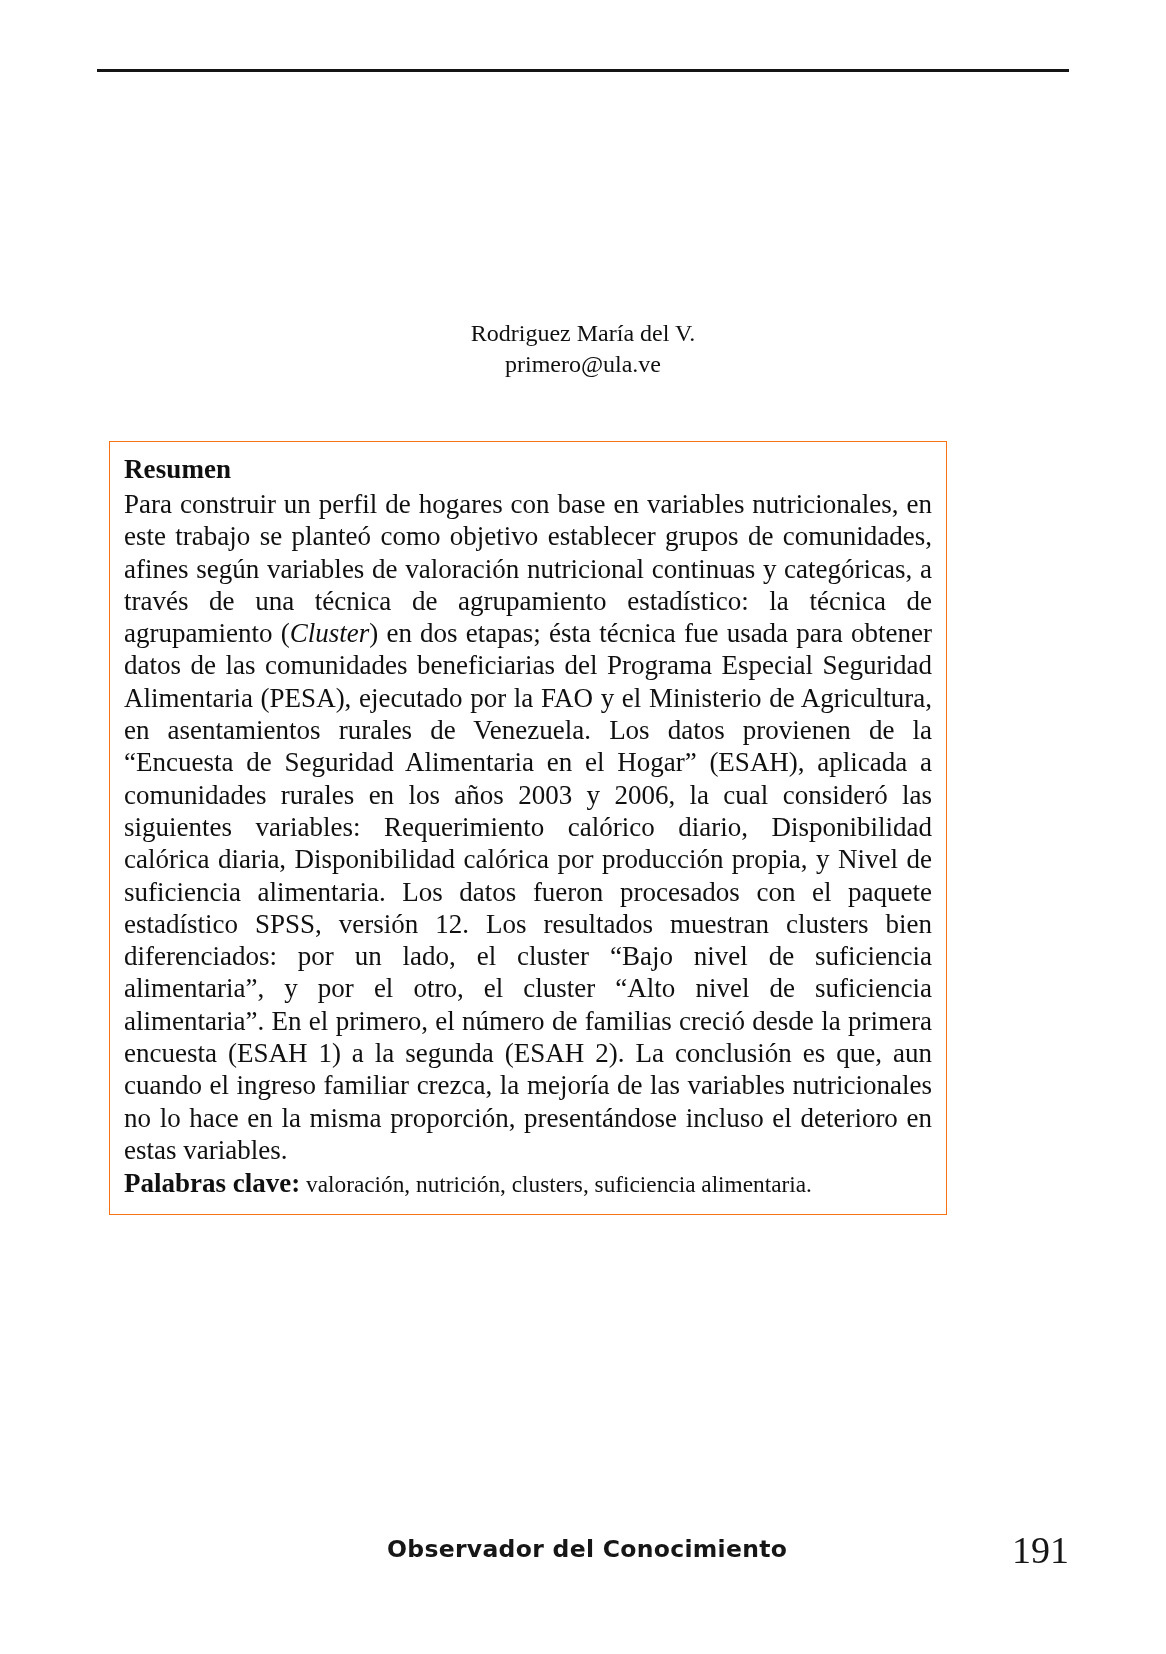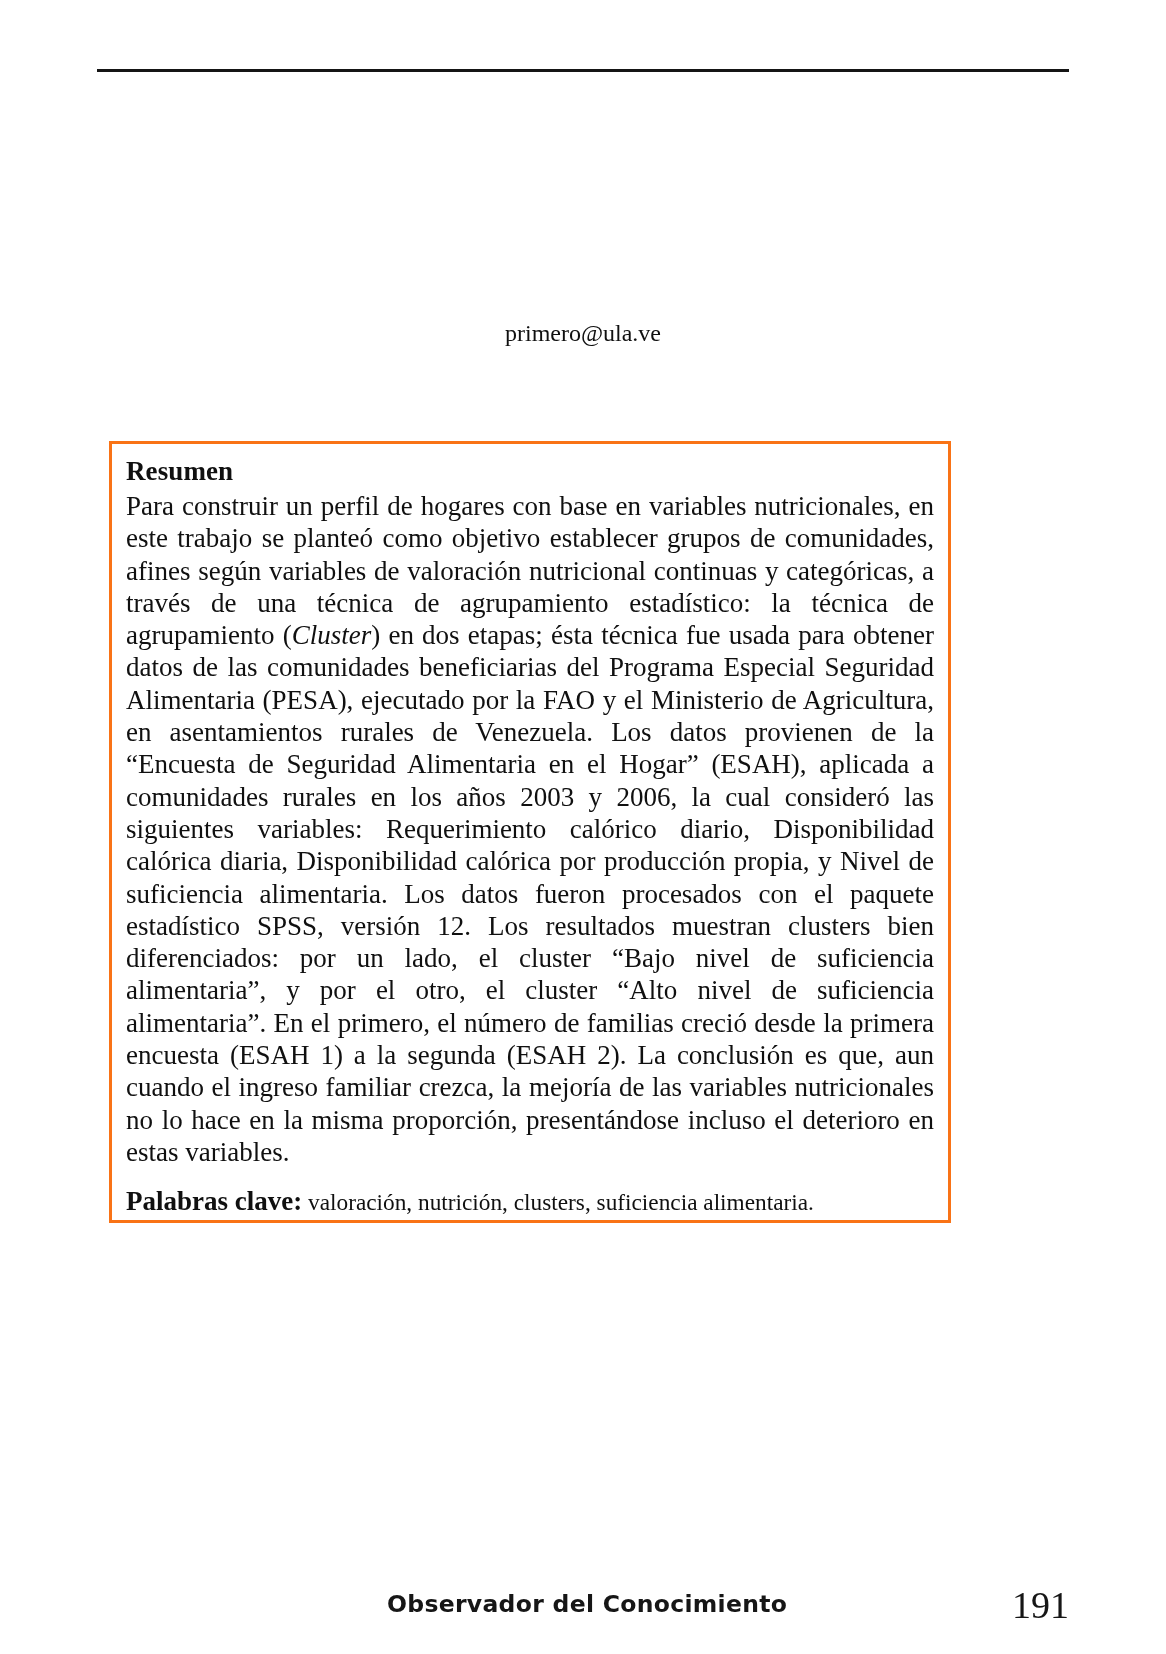--- a/index.html
+++ b/index.html
@@ -49,23 +49,23 @@
   .author-line {
     font-size: 24px;
     line-height: 31px;
     font-weight: normal;
   }
   .abstract-box {
     position: absolute;
     left: 109px;
     top: 441px;
     width: 808px;
-    border: 3px solid #f97316;
+    border: 1px solid #f97316;
     box-sizing: content-box;
-    padding: 10px 14px 2px 14px;
+    padding: 10px 14px 14px 14px;
     background: #ffffff;
   }
   .abstract-heading {
     font-size: 27px;
     font-weight: bold;
     line-height: 34px;
     margin: 0 0 2px 0;
     letter-spacing: 0.1px;
   }
   .abstract-body {
@@ -75,31 +75,31 @@
     text-justify: inter-word;
     margin: 0;
     hyphens: none;
   }
   .abstract-body i {
     font-style: italic;
   }
   .keywords {
     font-size: 23.3px;
     line-height: 32px;
-    margin: 17px 0 0 0;
+    margin: 1px 0 0 0;
     text-align: left;
   }
   .keywords .kw-label {
     font-weight: bold;
     font-size: 27px;
   }
   .footer {
     position: absolute;
     left: 97px;
-    top: 1583px;
+    top: 1528px;
     width: 972px;
     height: 46px;
   }
   .footer-title {
     position: absolute;
     left: 290px;
     top: 7px;
     font-family: "DejaVu Sans", "Liberation Sans", sans-serif;
     font-size: 23.5px;
     font-weight: bold;
@@ -117,20 +117,21 @@
 </style>
 </head>
 <body>
 
 <div class="page">
 
   <div class="top-rule"></div>
 
 
   <div class="author-block">
+    <div class="author-line">Rodriguez María del V.</div>
     <div class="author-line">primero@ula.ve</div>
   </div>
 
   <div class="abstract-box">
     <div class="abstract-heading">Resumen</div>
     <p class="abstract-body"><span>Para construir un perfil de hogares con base en variables nutricionales, en este trabajo se planteó como objetivo establecer grupos de comunidades, afines según variables de valoración nutricional continuas y categóricas, a través de una técnica de agrupamiento estadístico: la técnica de agrupamiento (</span><i>Cluster</i><span>) en dos etapas; ésta técnica fue usada para obtener datos de las comunidades beneficiarias del Programa Especial Seguridad Alimentaria (PESA), ejecutado por la FAO y el Ministerio de Agricultura, en  asentamientos rurales de Venezuela. Los datos provienen de la “Encuesta de Seguridad Alimentaria en el Hogar” (ESAH), aplicada a comunidades rurales en los años 2003 y 2006, la cual consideró las siguientes variables: Requerimiento calórico diario, Disponibilidad calórica diaria, Disponibilidad calórica por producción propia, y Nivel de suficiencia alimentaria. Los datos fueron procesados con  el paquete estadístico SPSS, versión 12. Los resultados muestran clusters bien diferenciados: por un lado, el cluster “Bajo nivel de suficiencia alimentaria”, y por el otro, el cluster “Alto nivel de suficiencia alimentaria”. En el primero, el número de familias creció desde la  primera encuesta (ESAH 1) a la segunda (ESAH 2). La conclusión es que, aun cuando el ingreso familiar crezca, la mejoría de las variables nutricionales no lo hace en la misma proporción, presentándose incluso el deterioro en estas variables.</span></p>
     <p class="keywords"><span class="kw-label">Palabras clave:</span><span> valoración, nutrición, clusters, suficiencia alimentaria.</span></p>
   </div>
 
   <div class="footer">

